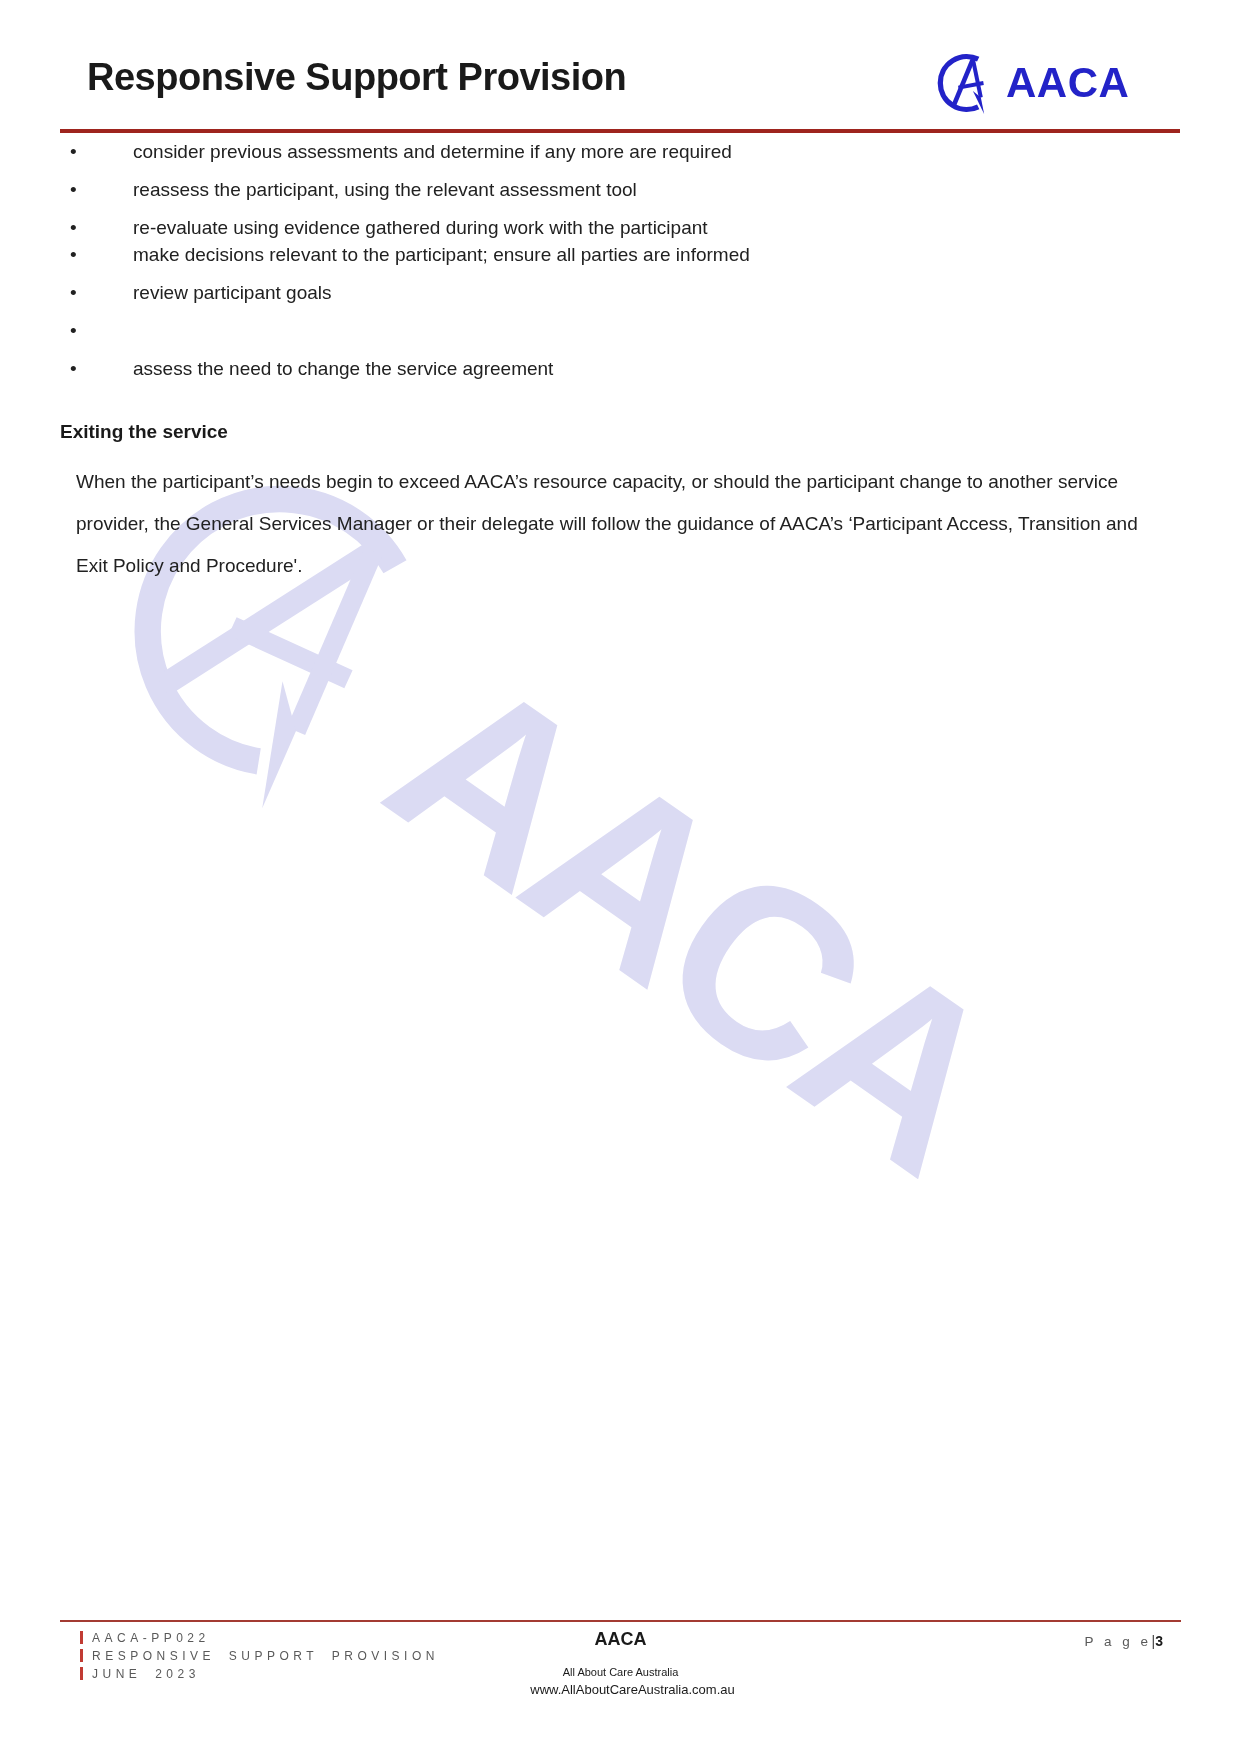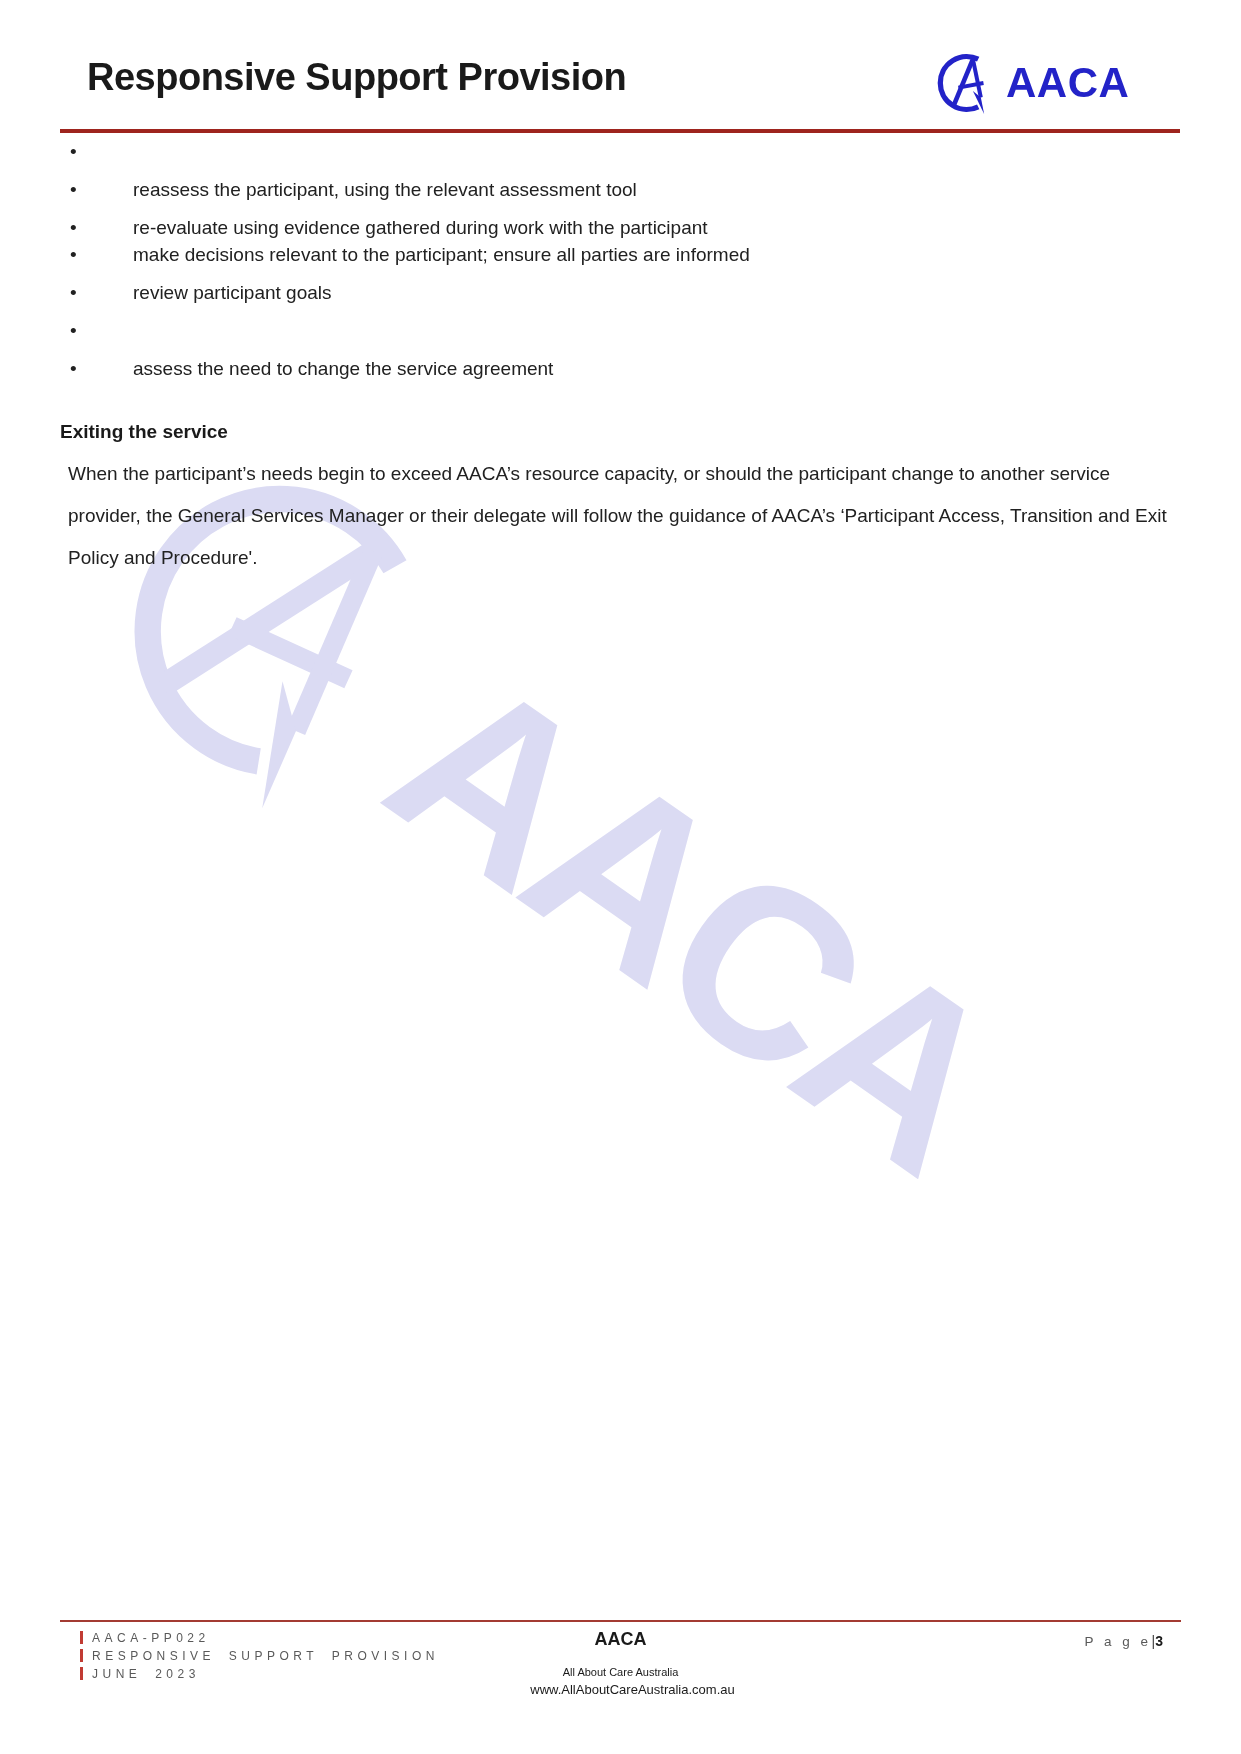--- a/index.html
+++ b/index.html
@@ -53,21 +53,21 @@
   .bullets li{display:flex;margin:0 0 11px 0;padding-left:10px;}
   .bullets li.tight{margin-bottom:0;}
   .bullets .dot{flex:0 0 63px;font-size:19px;color:#212121;}
   .section-exiting{
     position:absolute;left:60px;top:418px;width:1122px;
   }
   .section-exiting h2{
     margin:0;font-size:19px;line-height:27px;font-weight:700;color:#1a1a1a;
   }
   .section-exiting p{
-    margin:8px;font-size:19px;line-height:42px;color:#212121;
+    margin:16px;font-size:19px;line-height:42px;color:#212121;
   }
   .section-exiting p + p{margin-top:3px;}
   
   .footer-rule{
     position:absolute;left:60px;top:1620px;width:1121px;height:2px;
     background:#a33b32;border:none;margin:0;z-index:2;
   }
   .footer-left{
     position:absolute;left:80px;top:1631px;z-index:2;
   }
@@ -132,20 +132,21 @@
         <path d="M74 72 L79 97 L62 62 Z" fill="#2323c8"></path>
       </svg>
       <span class="logo-text">AACA</span>
     </div>
 
     <hr class="title-rule">
 
     <ul class="bullets">
       <li>
         <span class="dot">•</span>
+        <span>consider previous assessments and determine if any more are required</span>
       </li>
       <li>
         <span class="dot">•</span>
         <span>reassess the participant, using the relevant assessment tool</span>
       </li>
       <li class="tight">
         <span class="dot">•</span>
         <span>re-evaluate using evidence gathered during work with the participant</span>
       </li>
       <li>

